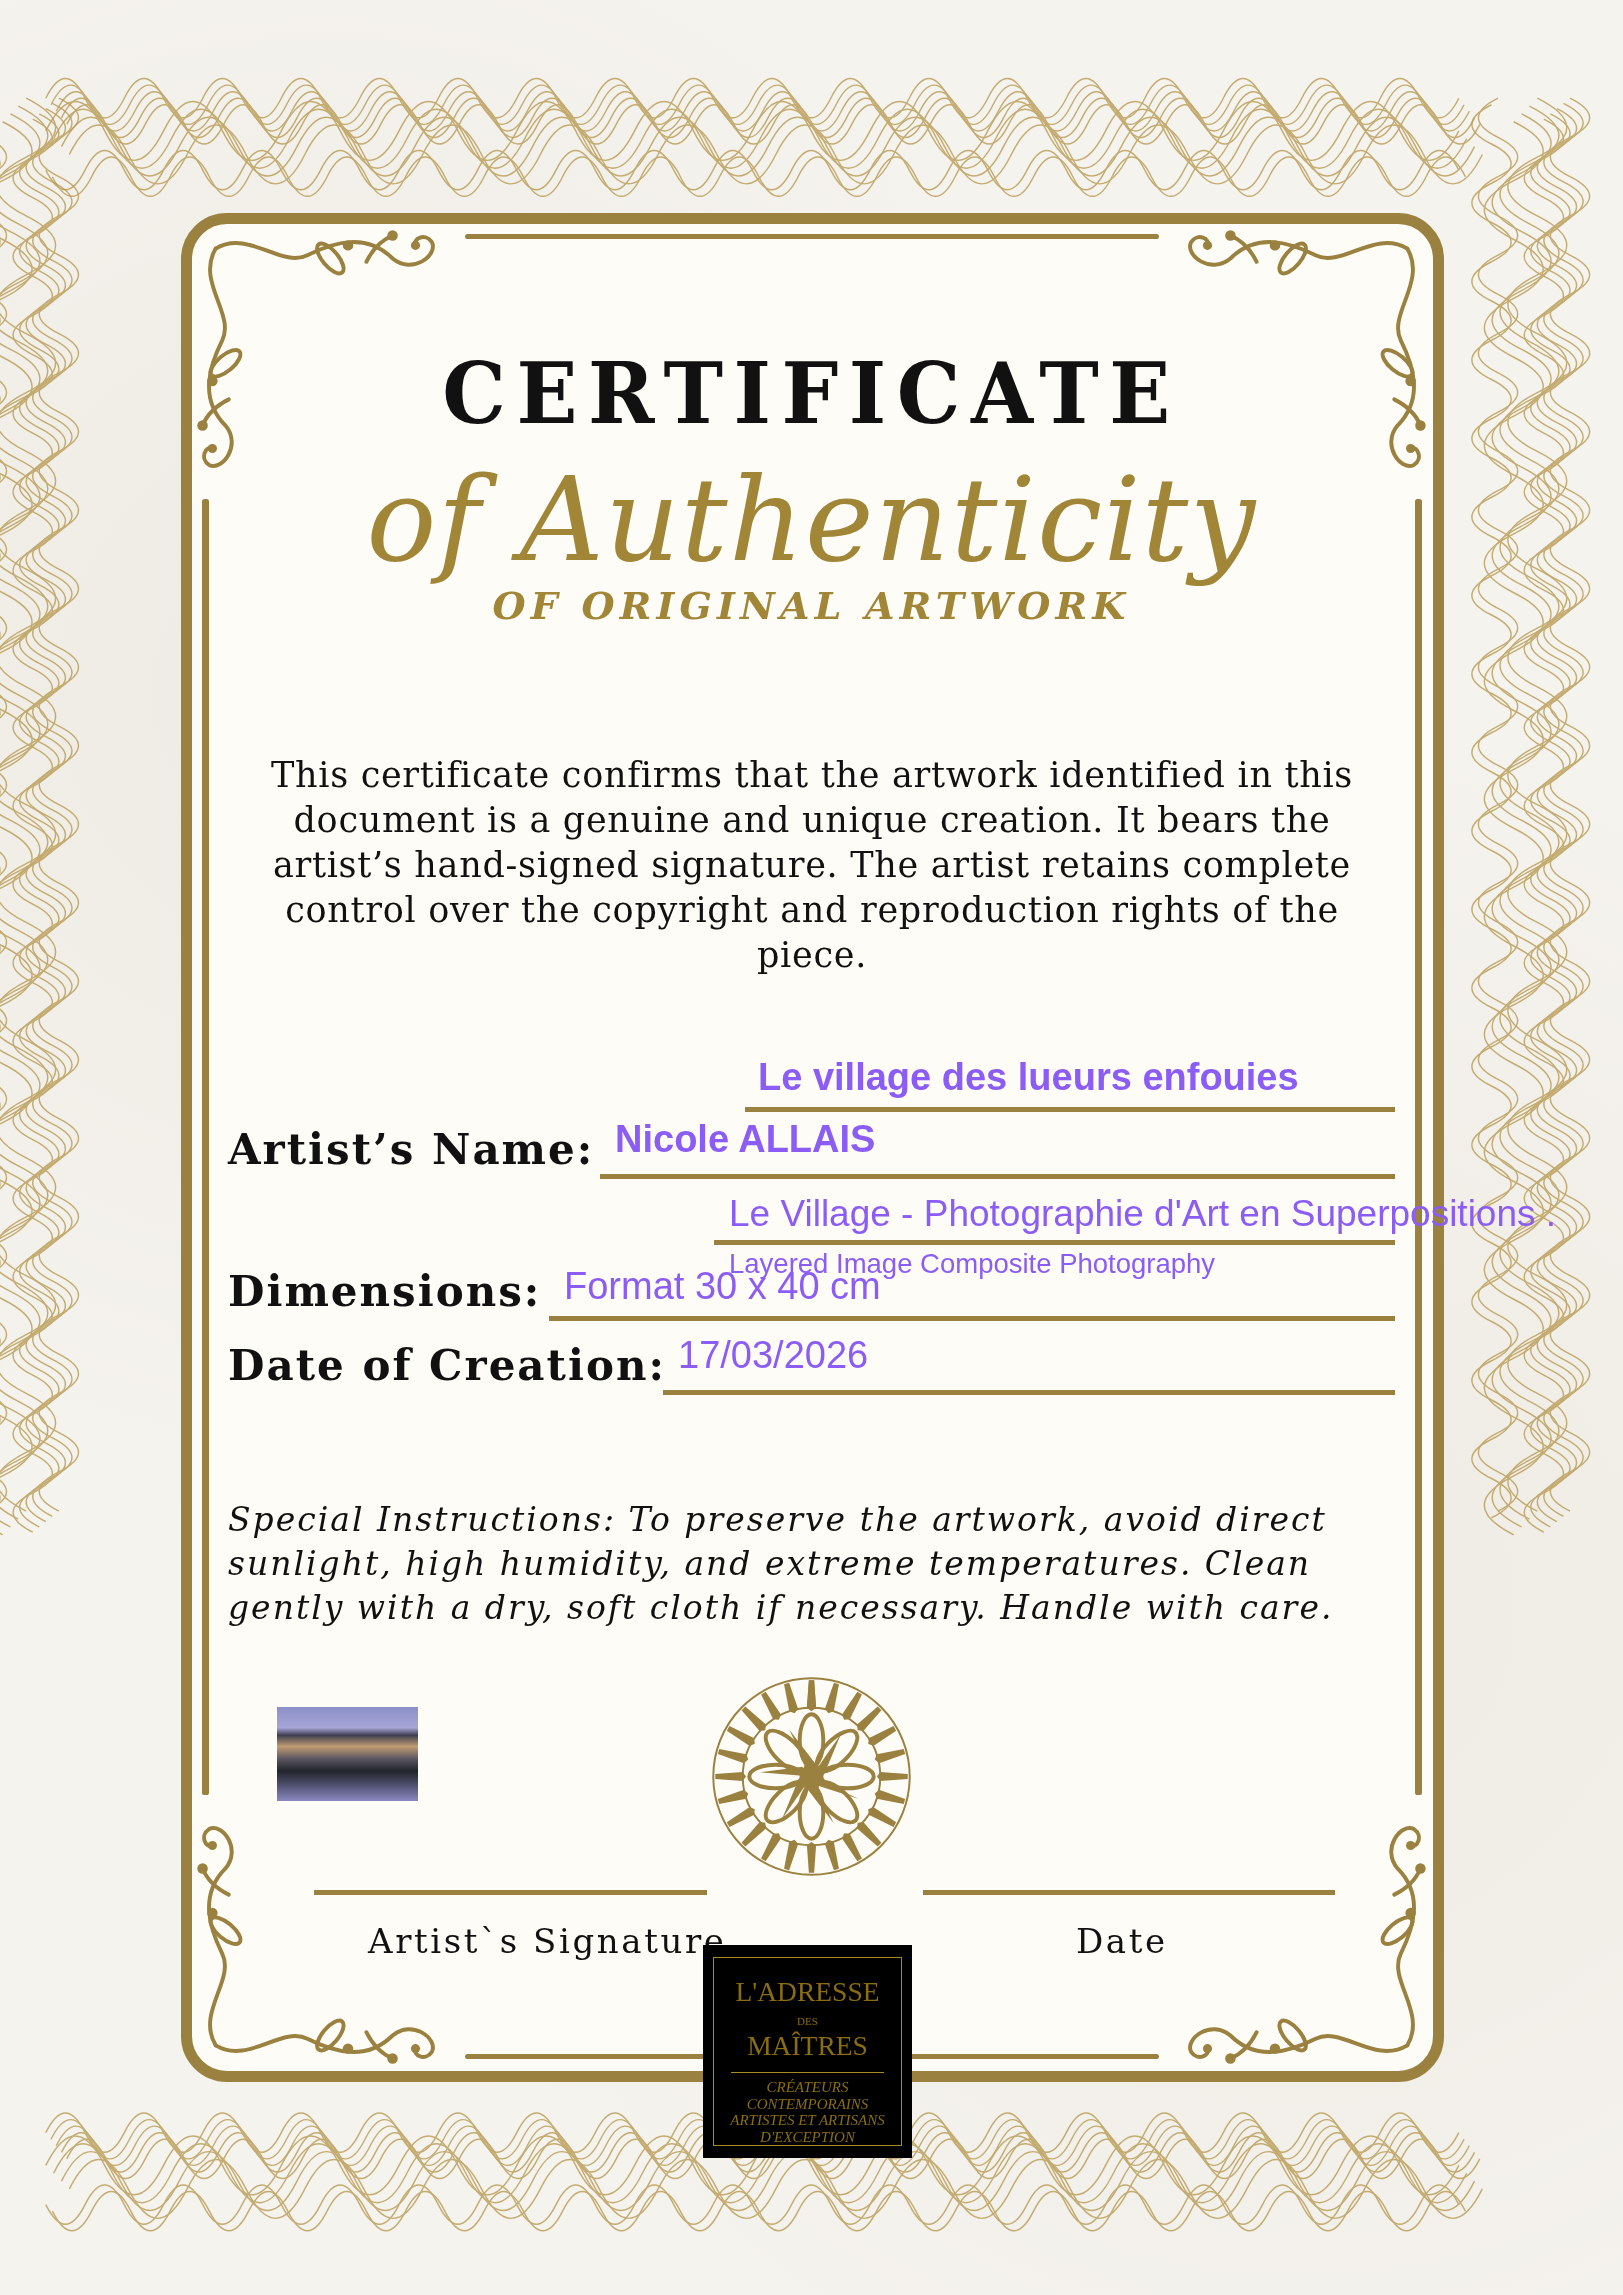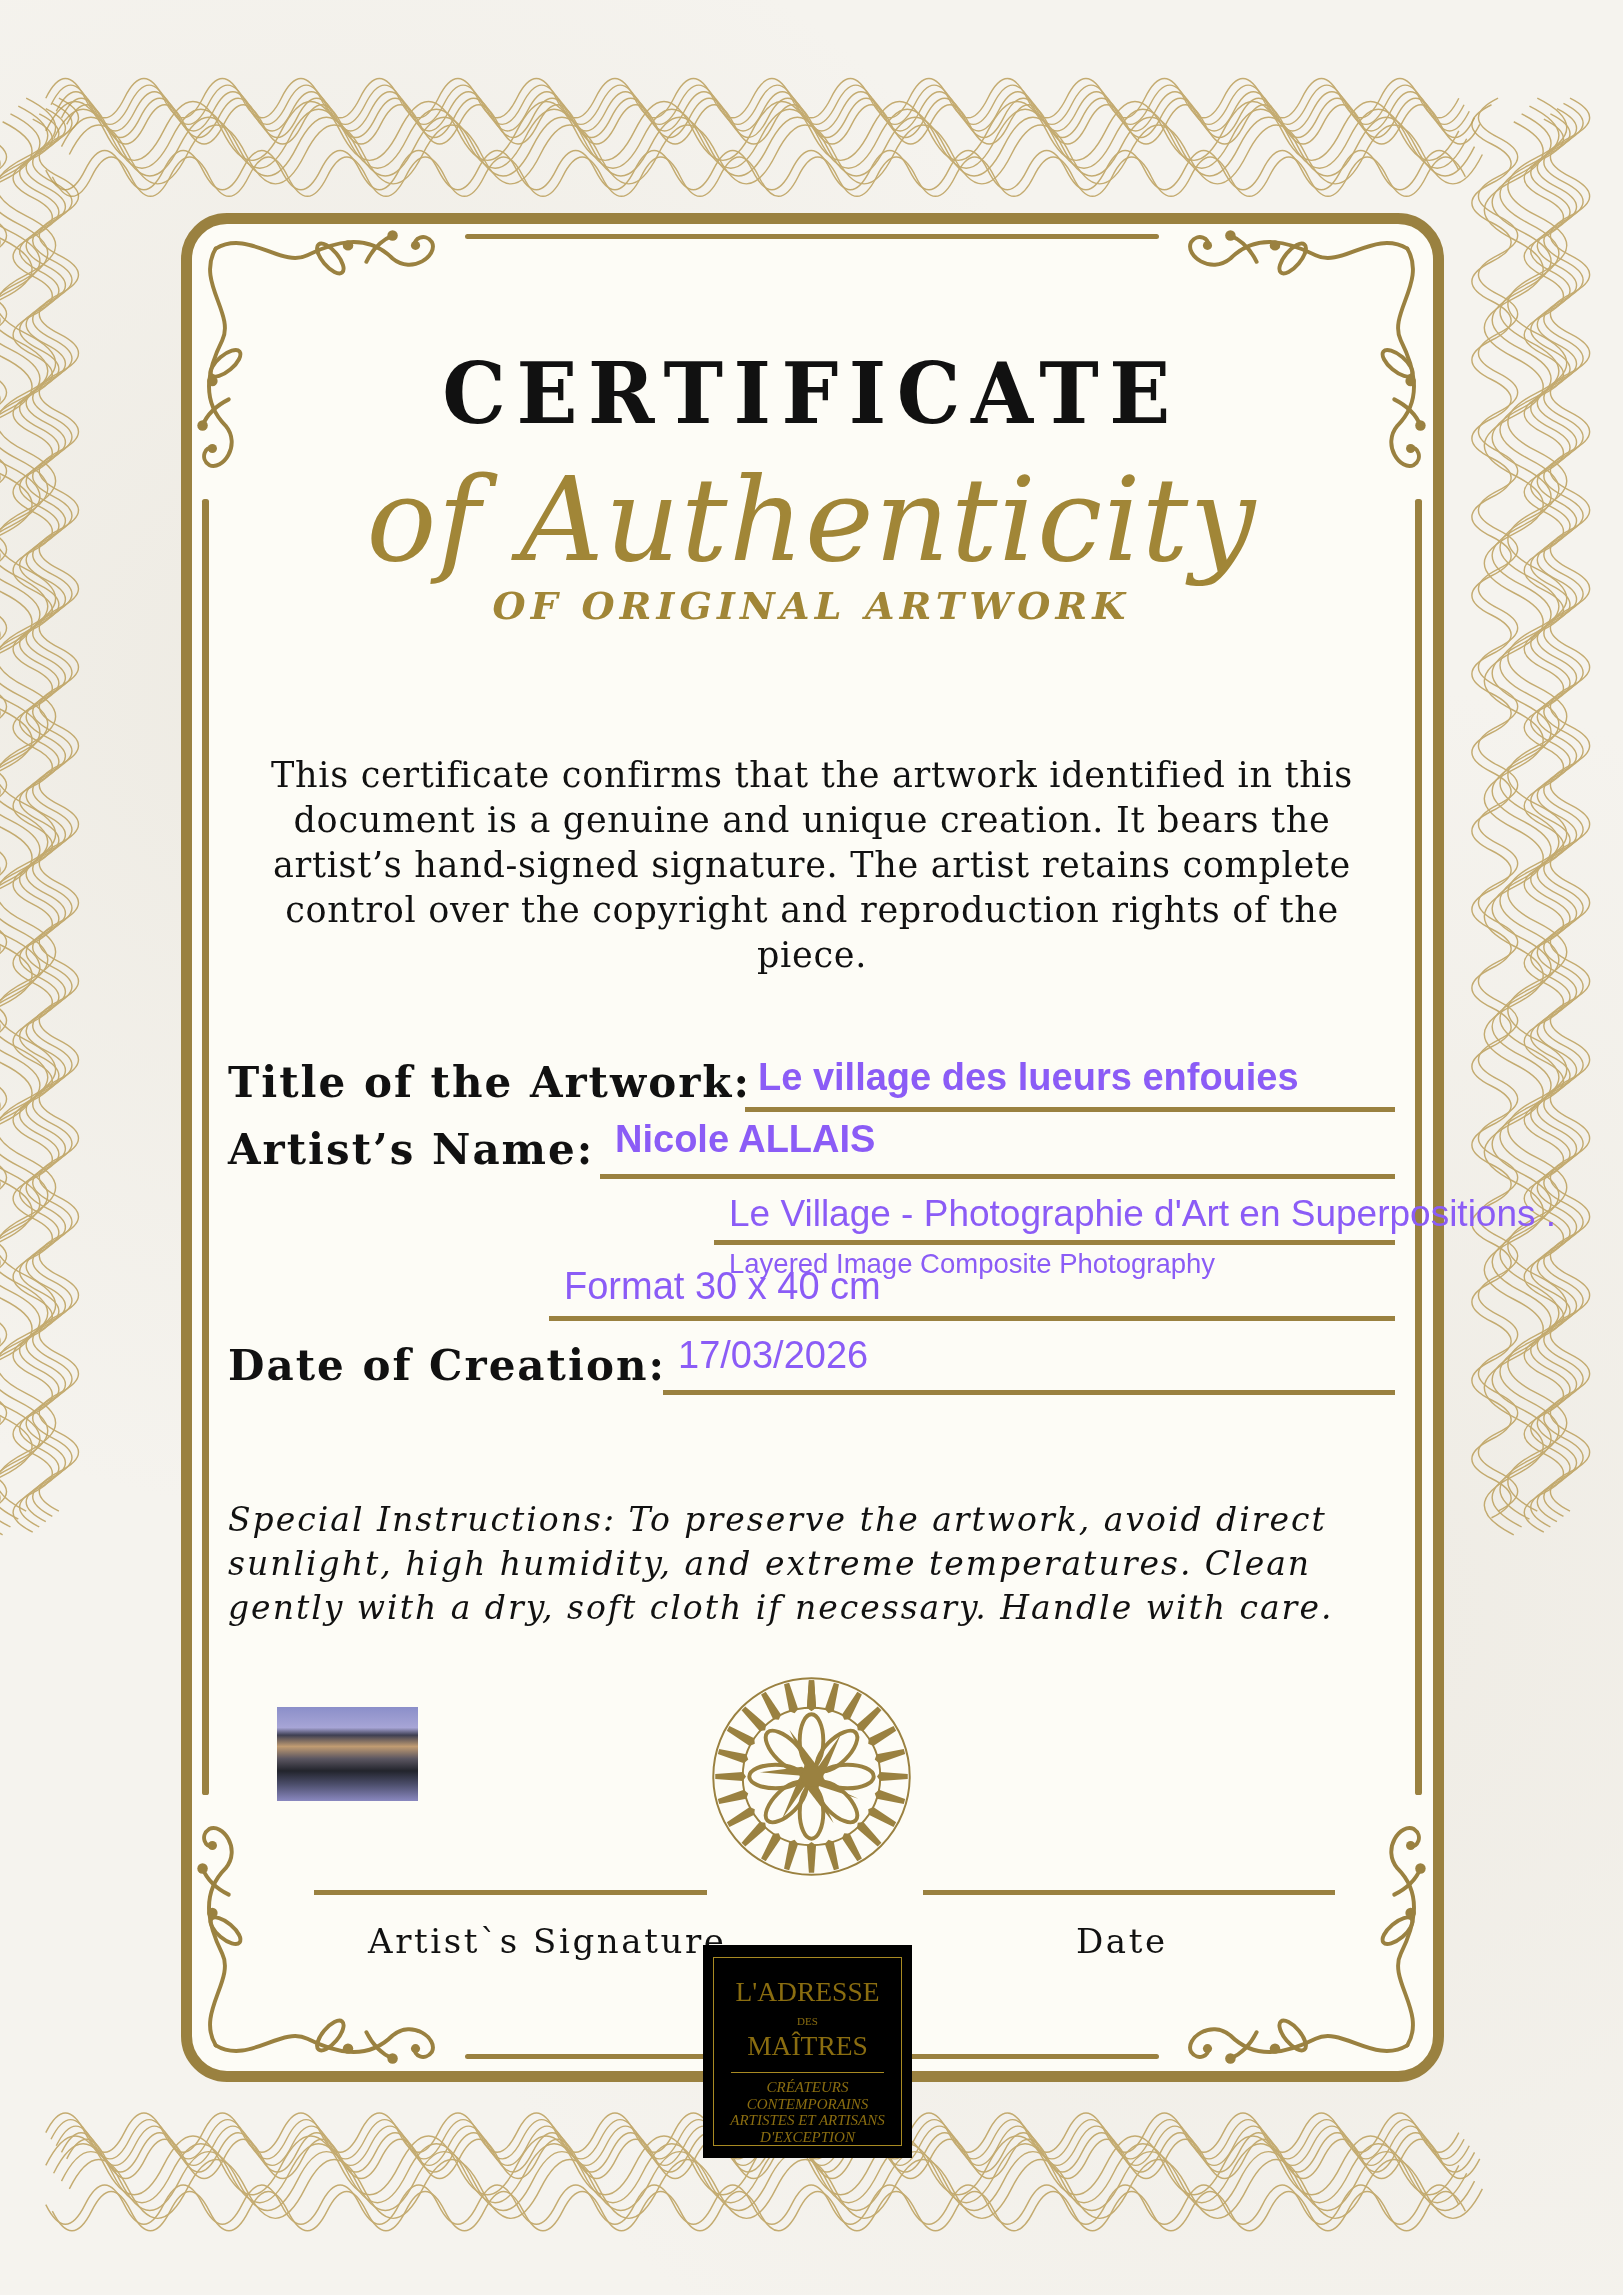--- a/index.html
+++ b/index.html
@@ -158,35 +158,35 @@
     </g>
 </svg>
 
 <div id="cert" class="title">CERTIFICATE</div>
 <div id="auth" class="title">of Authenticity</div>
 <div id="orig" class="title">OF ORIGINAL ARTWORK</div>
 
 <div id="intro">This certificate confirms that the artwork identified in this document is a genuine and unique creation. It bears the artist’s hand-signed signature. The artist retains complete control over the copyright and reproduction rights of the piece.</div>
 
 <div class="row" style="top:1060px;">
-  <span class="lbl">Title of the Artwork:</span>
   <span class="val b" style="left:530px;bottom:13px;">Le village des lueurs enfouies</span>
   <div class="uline" style="left:517px;bottom:0;"></div>
 </div>
 <div class="row" style="top:1127px;">
   <span class="lbl">Artist’s Name:</span>
   <span class="val b" style="left:387px;bottom:18.3px;">Nicole ALLAIS</span>
   <div class="uline" style="left:372px;bottom:0;"></div>
 </div>
 <div class="row" style="top:1197px;">
   <span class="val" style="left:501px;bottom:14.4px;font-size:37px;">Le Village - Photographie d'Art en Superpositions .</span>
   <div class="uline" style="left:486px;bottom:3.9px;"></div>
   <span class="val" style="left:501px;top:51px;font-size:27.5px;">Layered Image Composite Photography</span>
 </div>
 <div class="row" style="top:1269px;">
+  <span class="lbl">Dimensions:</span>
   <span class="val" style="left:336px;bottom:13px;">Format 30 x 40 cm</span>
   <div class="uline" style="left:321px;bottom:0;"></div>
 </div>
 <div class="row" style="top:1343px;">
   <span class="lbl">Date of Creation:</span>
   <span class="val" style="left:450px;bottom:18.3px;">17/03/2026</span>
   <div class="uline" style="left:435px;bottom:0;"></div>
 </div>
 
 <div id="instr">Special Instructions: To preserve the artwork, avoid direct sunlight, high humidity, and extreme temperatures. Clean gently with a dry, soft cloth if necessary. Handle with care.</div>

